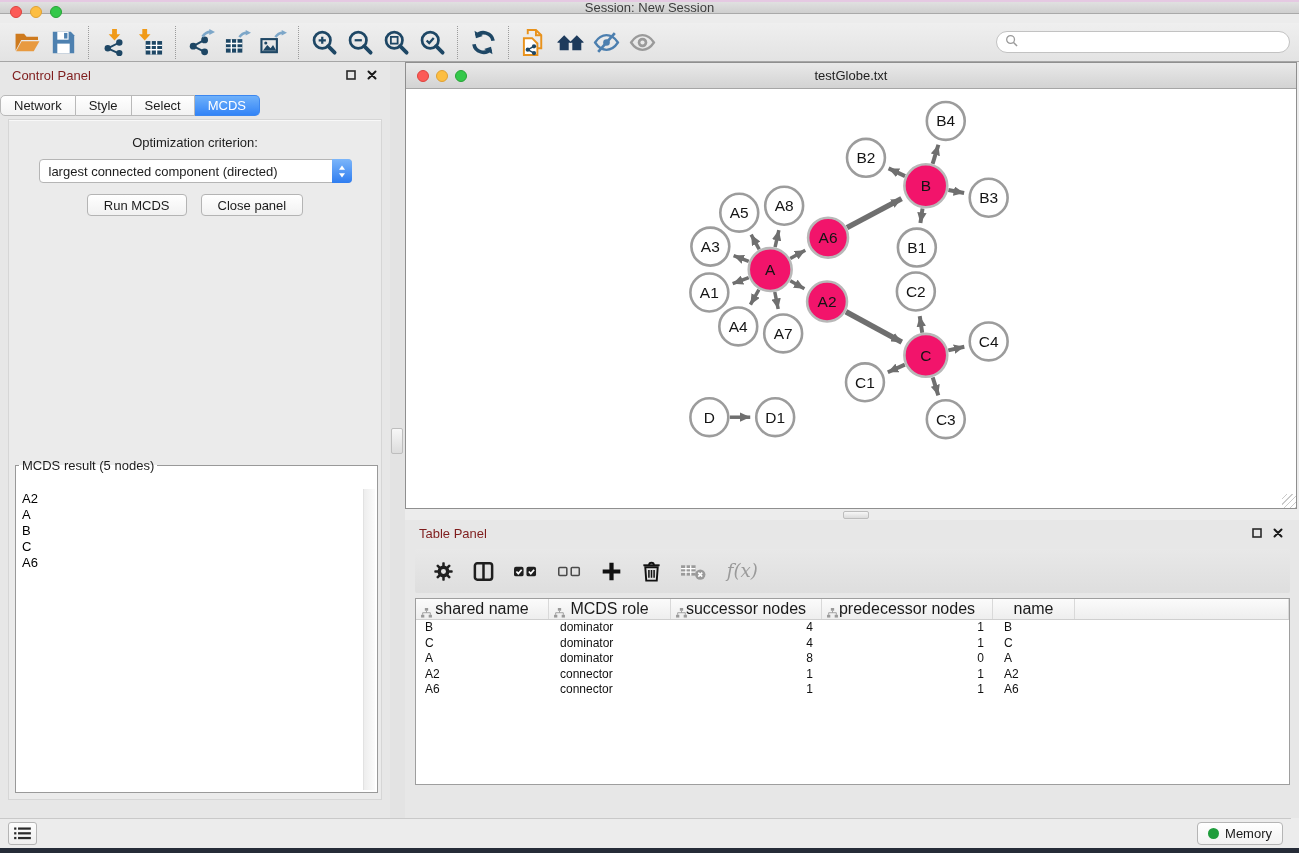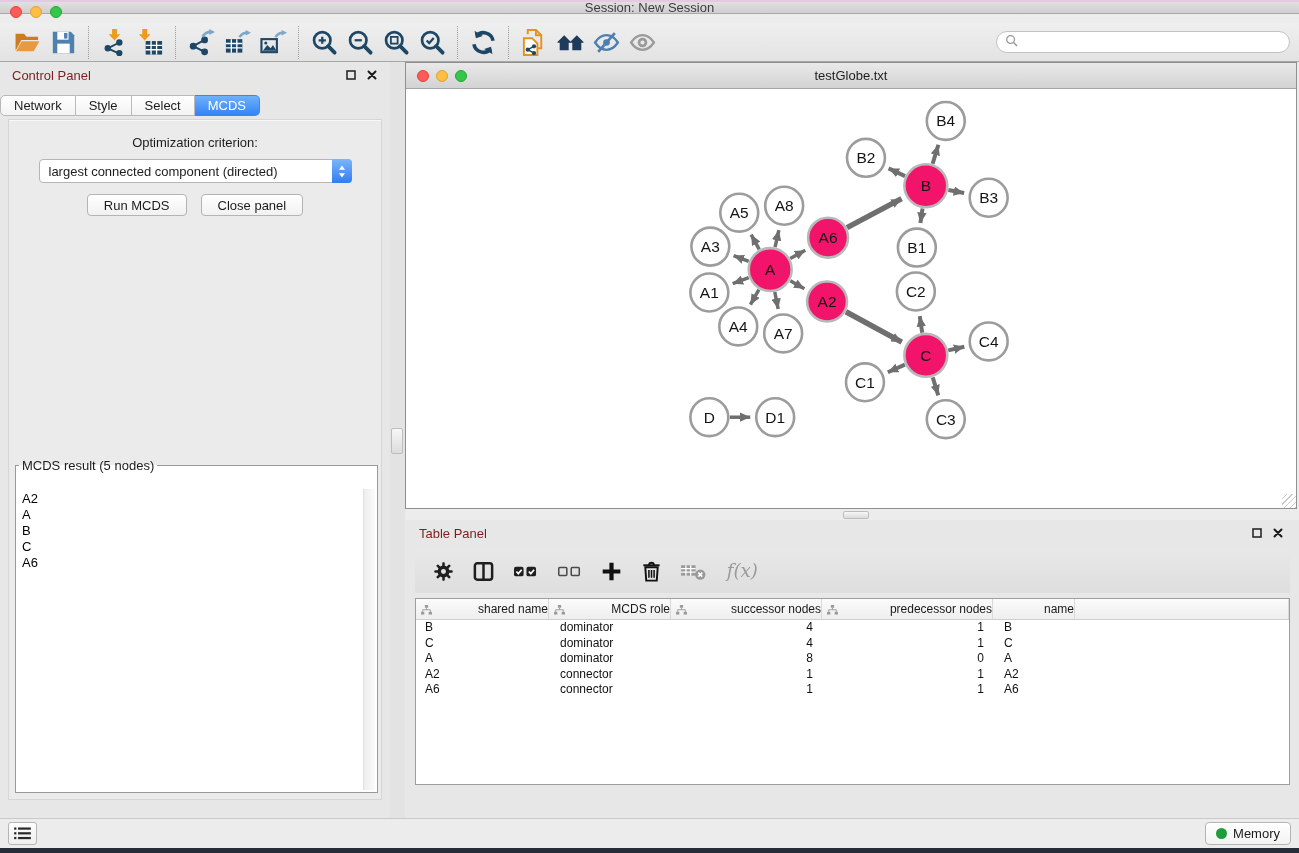--- a/index.html
+++ b/index.html
@@ -96,31 +96,31 @@
   .table-panel { position:absolute; left:0; right:0; top:458px; bottom:0; background:#e7e7e7; }
   .tp-toolbar { position:absolute; left:10px; right:9px; top:29px; height:44px;
     background:linear-gradient(#e8e8e8,#dedede); border-radius:2px;
     display:flex; align-items:center; gap:17px; padding-left:17px; }
   .tp-toolbar .tpicon { display:inline-flex; align-items:center; justify-content:center; height:26px; }
   .tp-toolbar .tpicon svg { height:23px; }
   .tp-table { position:absolute; left:10px; right:9px; top:78px; height:187px;
     background:#fff; border:1px solid #9e9e9e; overflow:hidden; font-size:12px; color:#111; }
   .tp-head { display:grid; grid-template-columns:133px 122px 151px 171px 82px 1fr; height:21px;
     background:linear-gradient(#fbfbfb,#eeeeee); border-bottom:1px solid #cfcfcf; }
-  .th { position:relative; display:flex; align-items:center; justify-content:flex-end;
-    border-right:1px solid #d9d9d9; font-size:12px; color:#1a1a1a; }
+  .th { position:relative; display:flex; align-items:center; justify-content:center;
+    border-right:1px solid #d9d9d9; font-size:16px; color:#1a1a1a; }
   .th .hicon { position:absolute; left:5px; top:5px; }
   .tp-row { display:grid; grid-template-columns:133px 122px 151px 171px 82px 1fr; height:15.6px; line-height:15.6px; }
   .td.al { padding-left:9px; }
   .td.al2 { padding-left:11px; }
   .td.ar { text-align:right; padding-right:9px; }
   .tp-tabs { position:absolute; left:0; right:0; top:269px; display:flex; justify-content:center; }
 
   
-  .statusbar { position:absolute; left:0; right:0; bottom:5px; height:30px; background:#ececec;
+  .statusbar { position:absolute; left:0; right:8px; bottom:5px; height:30px; background:#ececec;
     border-top:1px solid #c9c9c9; display:flex; align-items:center; padding:0 8px; }
   .list-btn { width:29px; height:23px; background:linear-gradient(#fdfdfd,#efefef);
     border:1px solid #b5b5b5; border-radius:3px; display:flex; align-items:center; justify-content:center; }
   .list-btn svg { width:17px; height:13px; }
   .memory-btn { margin-left:auto; height:23px; padding:0 10px; display:flex; align-items:center; gap:6px;
     background:linear-gradient(#ffffff,#f2f2f2); border:1px solid #b5b5b5; border-radius:4px;
     font-size:13px; color:#1a1a1a; font-family:inherit; }
   .mem-dot { width:11px; height:11px; border-radius:50%; background:#1f9d3c; }
 
   .desktop-strip { position:absolute; left:0; right:0; bottom:0; height:5px; background:#262c38; }

